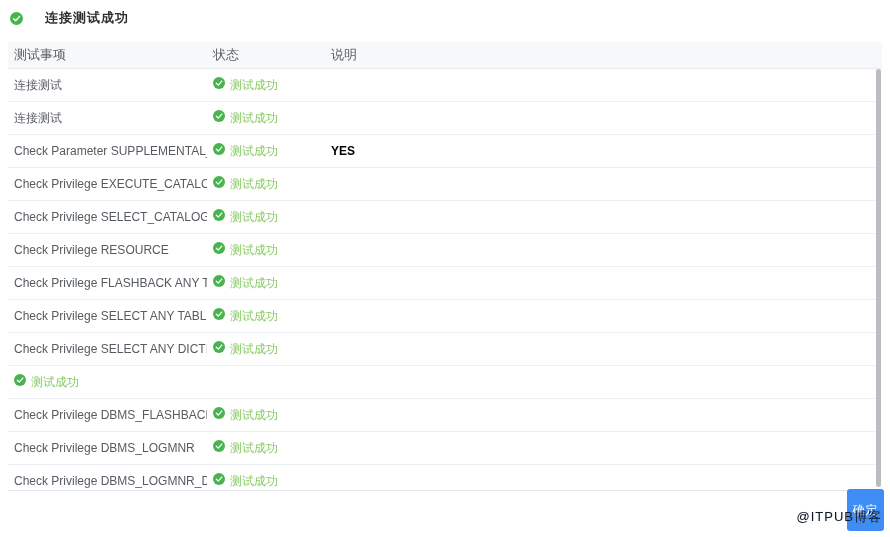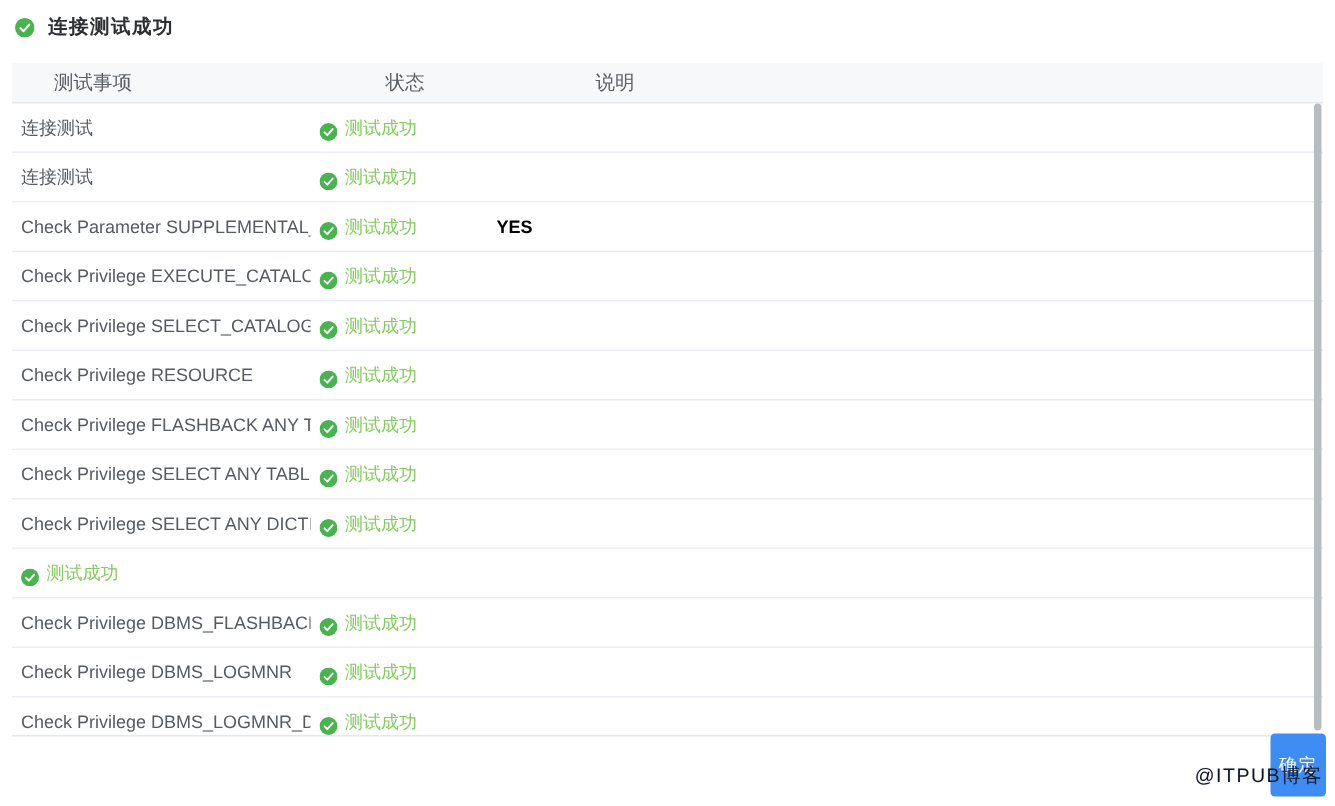--- a/index.html
+++ b/index.html
@@ -5,44 +5,44 @@
   html,body{margin:0;padding:0;}
   body{
     width:890px;height:537px;position:relative;overflow:hidden;
     background:#ffffff;
     font-family:"Liberation Sans","DejaVu Sans",sans-serif;
     -webkit-font-smoothing:antialiased;
   }
   
   .banner{
     position:absolute;left:10px;top:9px;height:18px;
-    display:flex;align-items:center;gap:9px;
+    display:flex;align-items:center;gap:22px;
   }
   .check-icon{width:13px;height:13px;display:inline-block;flex:0 0 auto;}
   .banner-text{font-size:13px;font-weight:bold;color:#2d2f33;letter-spacing:1px;}
   
   .table-wrap{
     position:absolute;left:8px;top:42px;width:874px;height:448px;
     overflow:hidden;border-bottom:1px solid #e4e7ed;background:#fff;
   }
   .thead{
     display:flex;height:26px;align-items:center;
     background:#f7f8fa;border-bottom:1px solid #e8eaee;
     color:#5a6066;font-size:13px;
   }
-  .th{box-sizing:border-box;padding-left:6px;margin-left:22px;}
+  .th{box-sizing:border-box;padding-left:6px;}
   .col-item{width:199px;flex:0 0 auto;}
   .col-status{width:118px;flex:0 0 auto;}
   .col-note{flex:1 1 auto;}
   .row{
     display:flex;height:32px;align-items:center;
     border-bottom:1px solid #ebeef5;font-size:12px;color:#565b61;
   }
   .cell{box-sizing:border-box;padding-left:6px;overflow:hidden;white-space:nowrap;}
-  .status-cell{display:flex;align-items:flex-end;gap:5px;}
+  .status-cell{display:flex;align-items:flex-start;gap:5px;}
   .status-cell .check-icon{width:12px;height:12px;}
   .status-text{color:#86ca62;font-size:12px;}
   .note-cell{color:#000000;font-weight:bold;}
   
   .scrollbar{
     position:absolute;right:1px;top:27px;bottom:3px;width:5px;
     background:#b9bdc1;border-radius:3px;
   }
   
   .confirm-btn{

